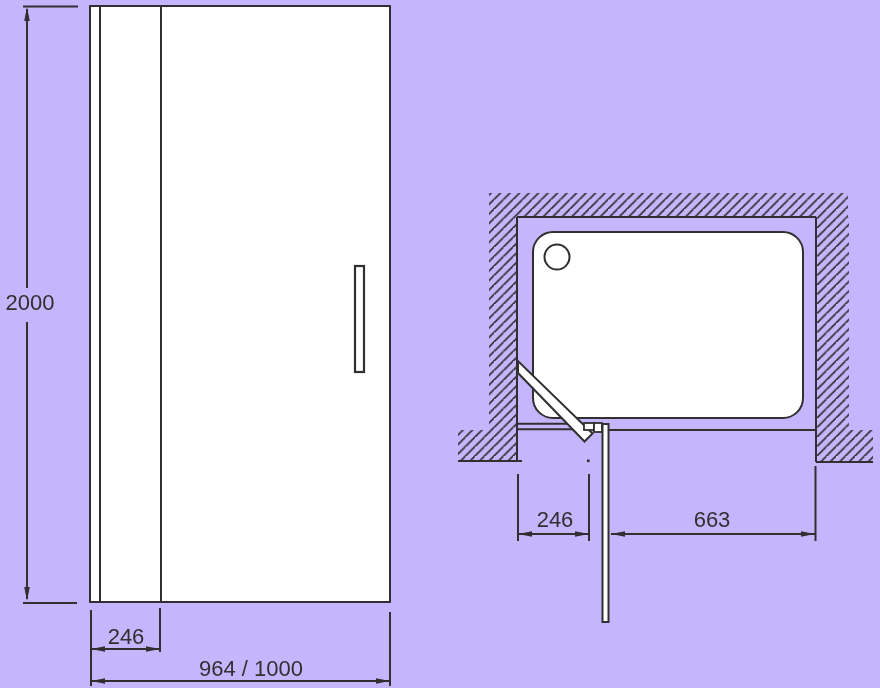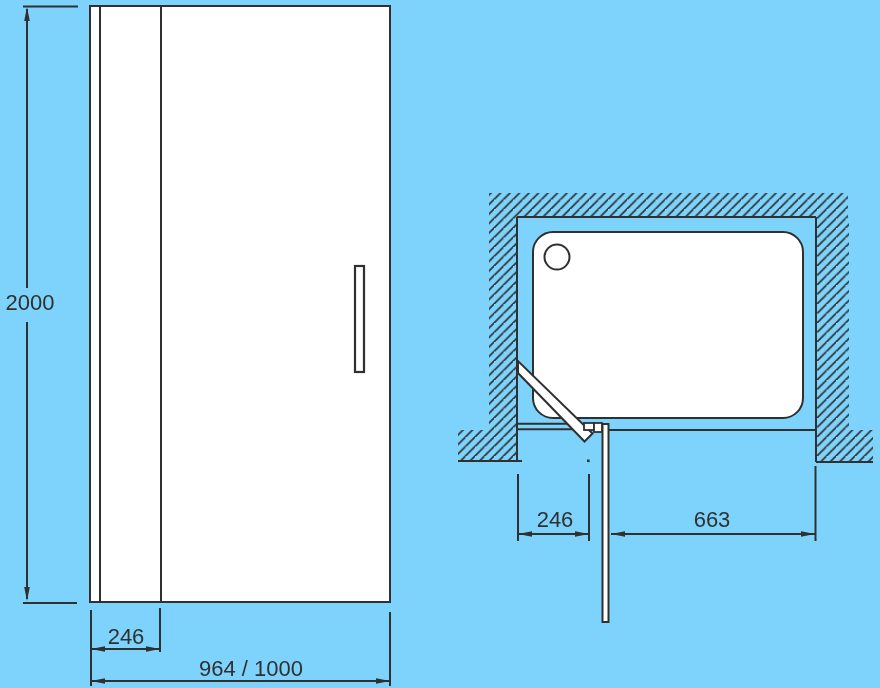--- a/index.html
+++ b/index.html
@@ -4,21 +4,21 @@
 <style>
   html, body {
     margin: 0;
     padding: 0;
     background: #ffffff;
   }
   .drawing-page {
     position: relative;
     width: 880px;
     height: 688px;
-    background: #7dd3fc;
+    background: #c4b5fd;
     overflow: hidden;
   }
   svg text {
     font-family: "Liberation Sans", "DejaVu Sans", sans-serif;
     font-size: 22px;
     fill: #303030;
   }
 </style>
 </head>
 <body>

